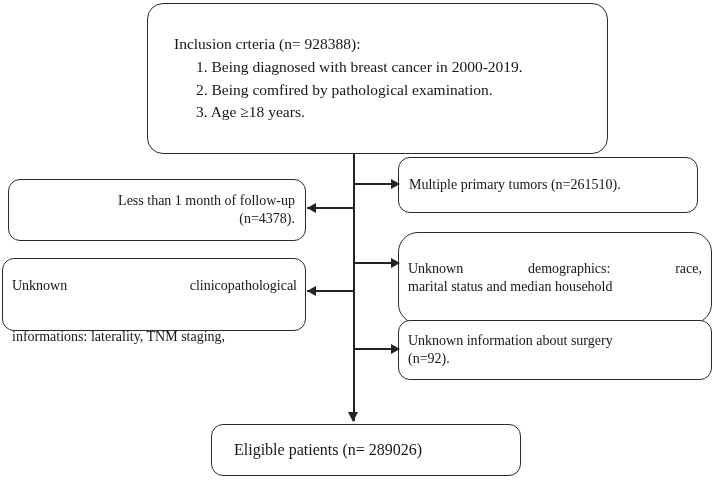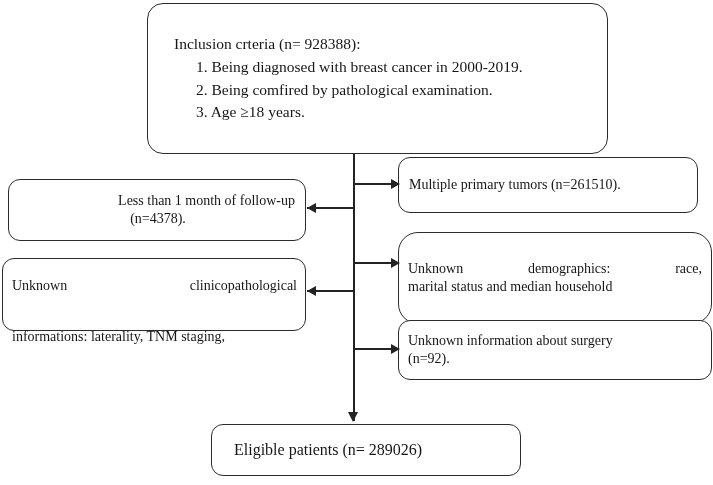--- a/index.html
+++ b/index.html
@@ -57,21 +57,21 @@
   }
   
   #node-followup {
     left: 8px;
     top: 179px;
     width: 298px;
     height: 62px;
     padding: 4px 10px 4px 12px;
   }
   #node-followup .l1 { text-align: right; }
-  #node-followup .l2 { text-align: center; }
+  #node-followup .l2 { text-align: right; }
 
   #node-clinicopath {
     left: 2px;
     top: 258px;
     width: 304px;
     height: 73px;
     padding: 3px 8px 3px 9px;
   }
   #node-clinicopath .line { line-height: 1.28; margin-top: 33px; }
   #node-clinicopath .stretch {

